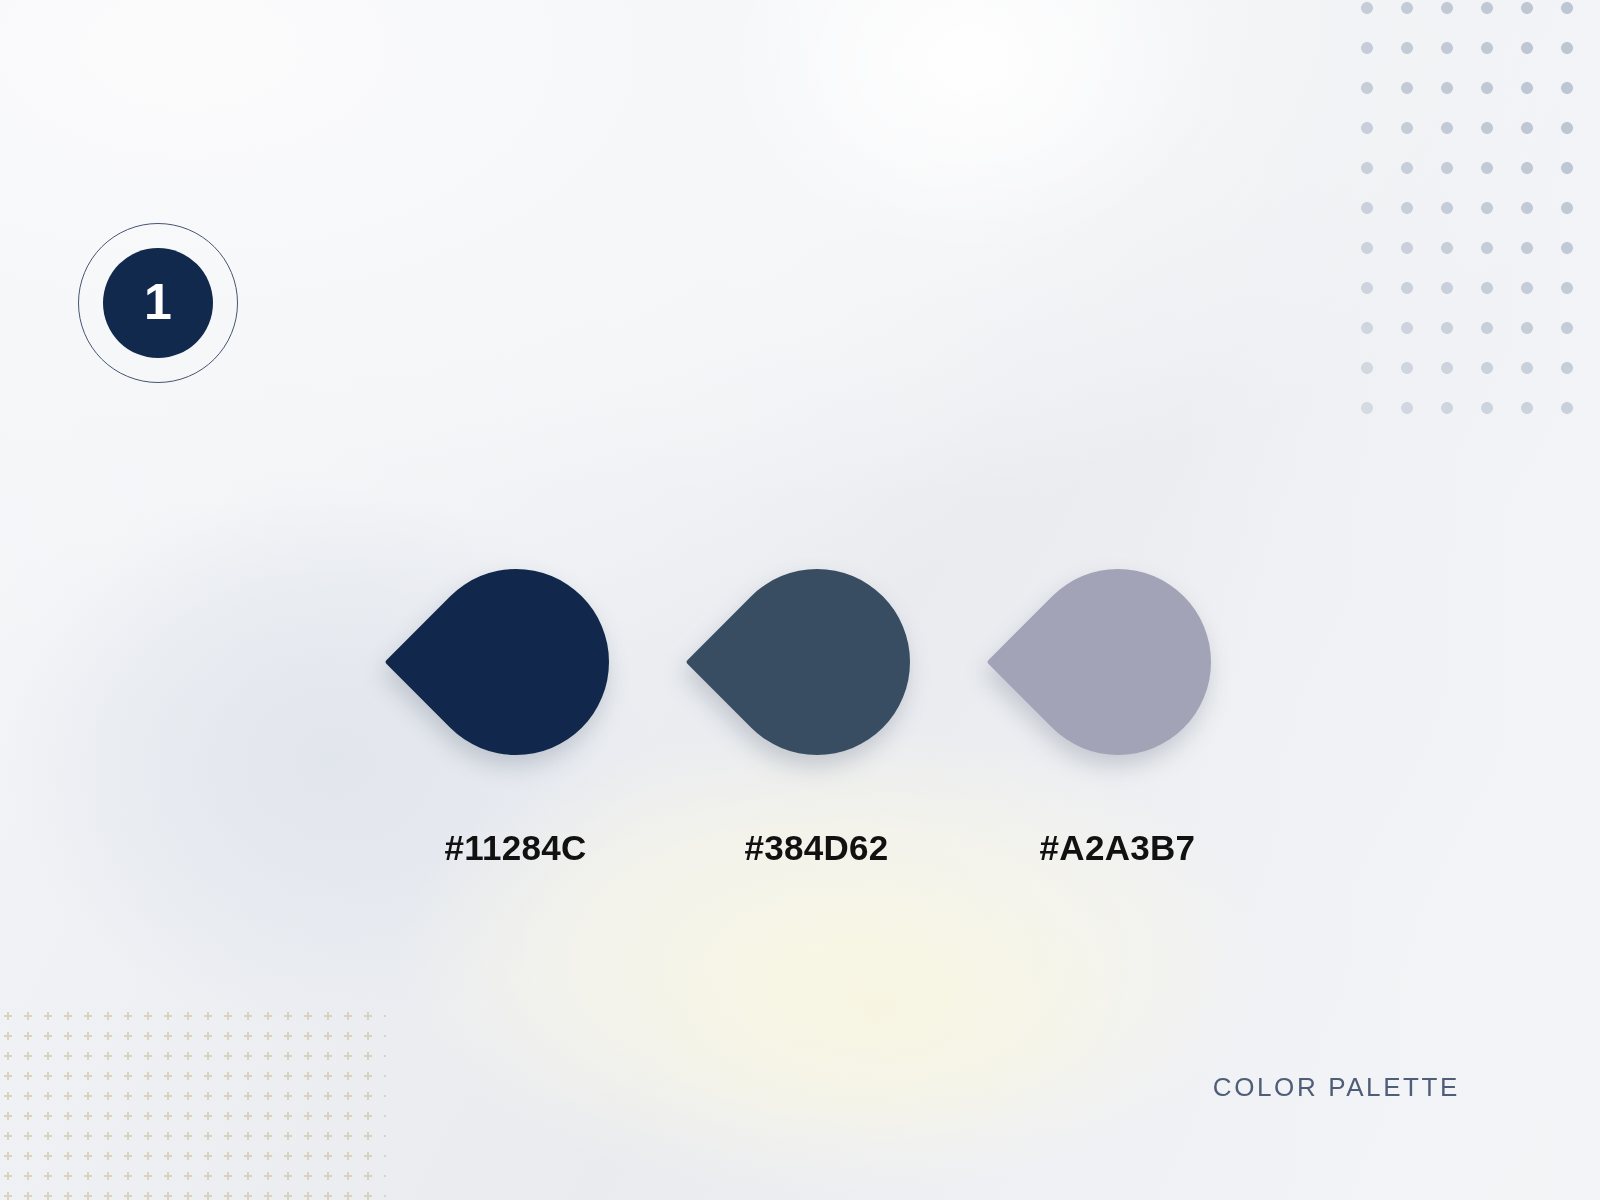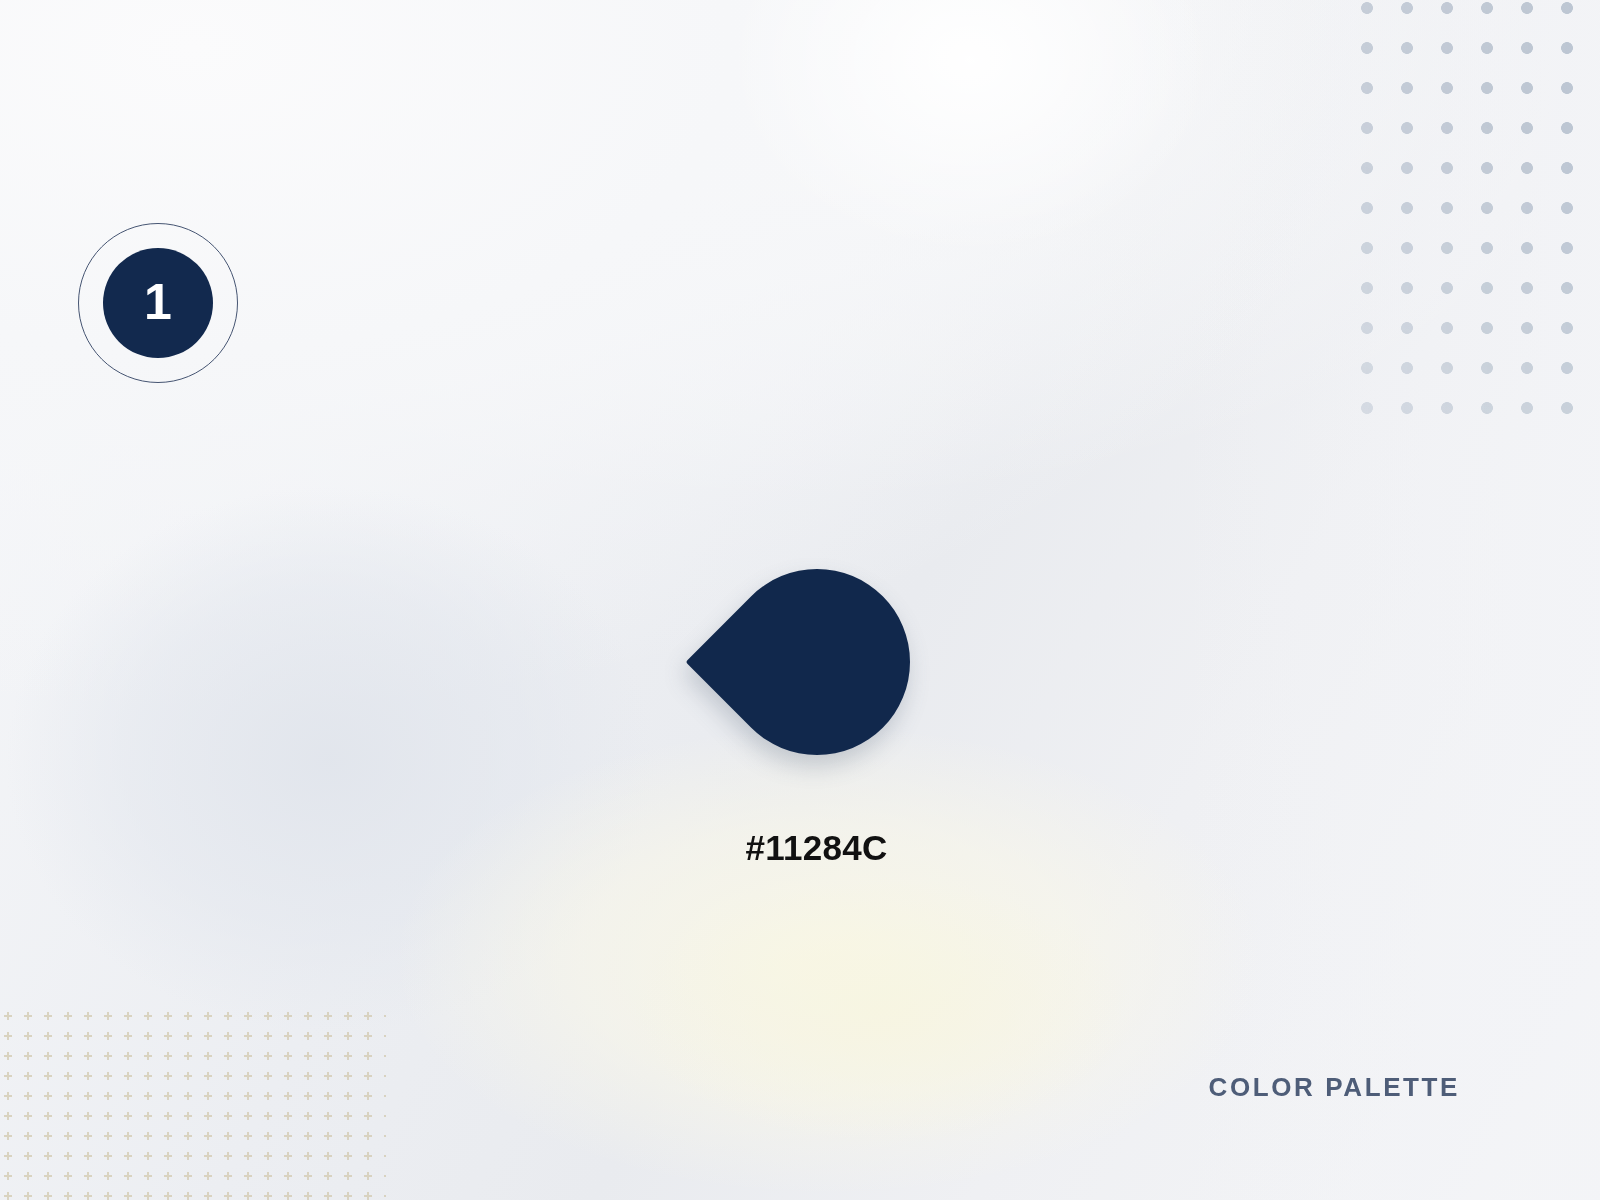--- a/index.html
+++ b/index.html
@@ -250,21 +250,21 @@
     line-height: 1;
     white-space: nowrap;
   }
 
   
   .footer-label {
     position: absolute;
     right: 140px;
     top: 1074px;
     font-size: 26px;
-    font-weight: 700;
+    font-weight: 400;
     color: #4e5d78;
     letter-spacing: 2.6px;
     line-height: 1;
     white-space: nowrap;
   }
 </style>
 </head>
 <body>
 
 <div class="slide">
@@ -292,20 +292,32 @@
 
   <div class="swatch-row">
 
     <div class="swatch">
       <div class="drop-wrap">
         <div class="drop" style="background: rgb(17, 40, 76);"></div>
       </div>
       <div class="swatch-label">#11284C</div>
     </div>
 
-
-
+    <div class="swatch">
+      <div class="drop-wrap">
+        <div class="drop" style="background: rgb(56, 77, 98);"></div>
+      </div>
+      <div class="swatch-label">#384D62</div>
+    </div>
+
+
+    <div class="swatch">
+      <div class="drop-wrap">
+        <div class="drop" style="background: rgb(162, 163, 183);"></div>
+      </div>
+      <div class="swatch-label">#A2A3B7</div>
+    </div>
 
   </div>
 
   <div class="footer-label">COLOR PALETTE</div>
 
 </div>
 
 </body></html>

